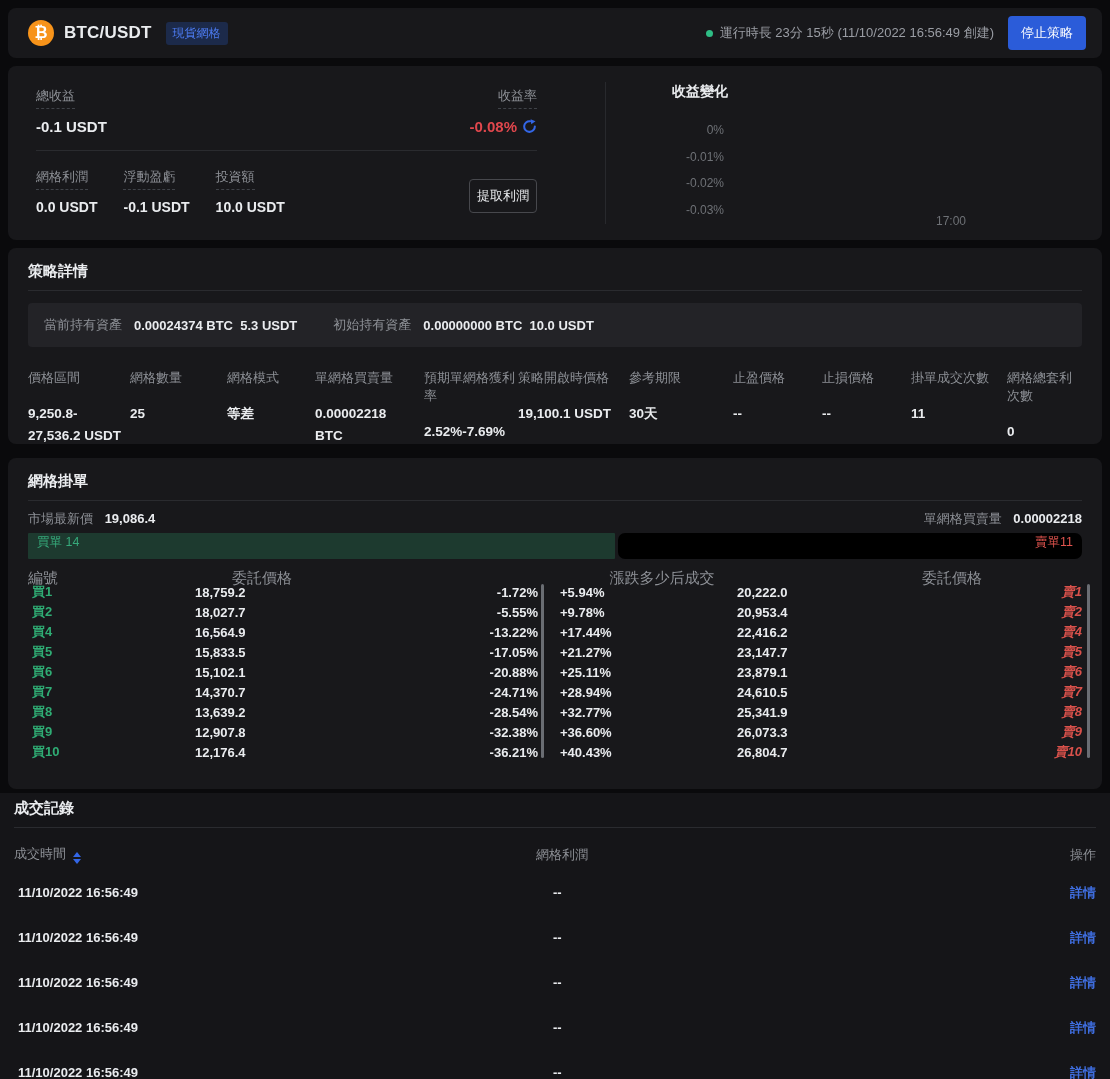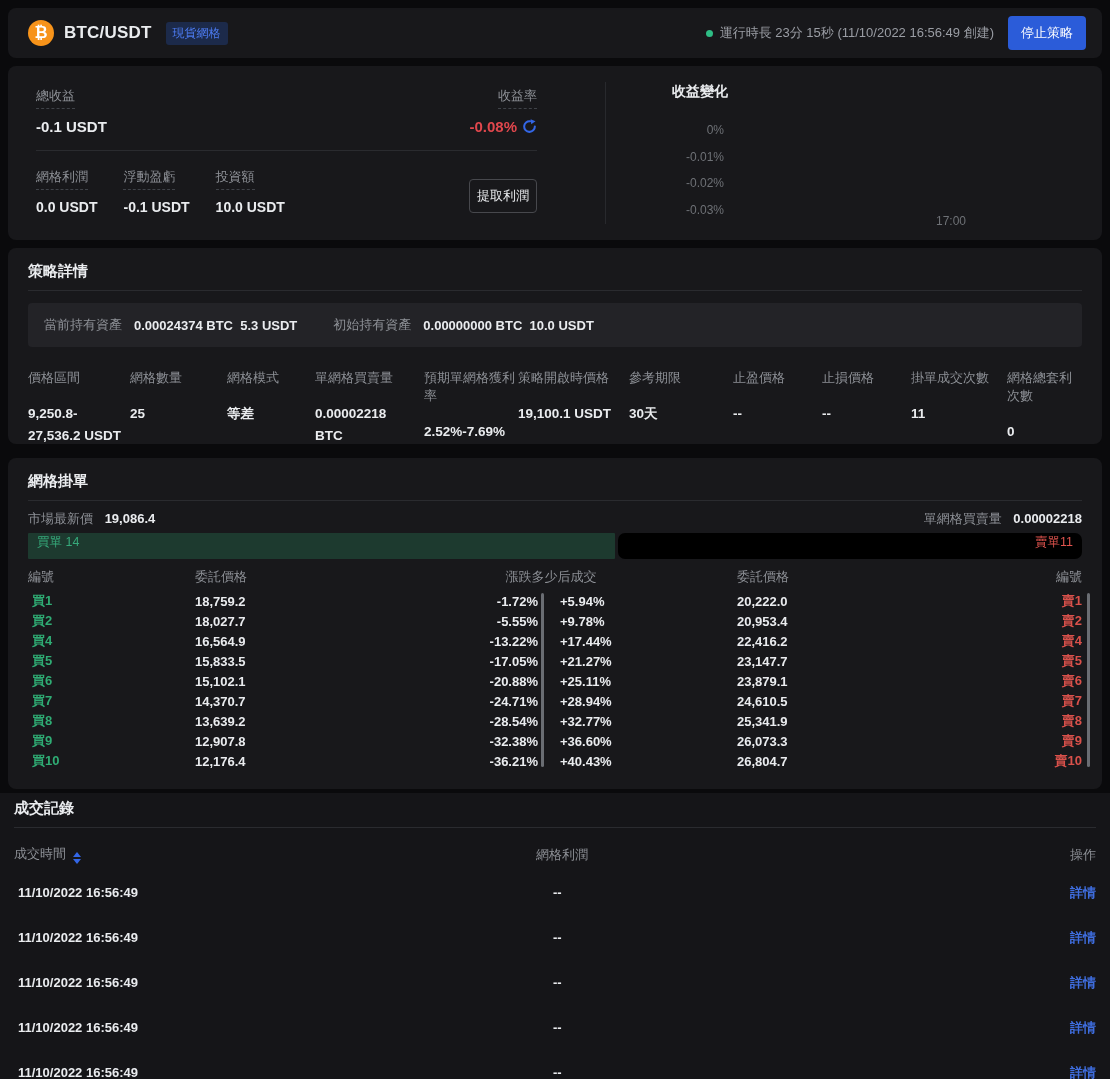--- a/index.html
+++ b/index.html
@@ -57,28 +57,28 @@
 
   
   .orders-panel { top:458px; height:331px; padding:14px 20px 0 20px; }
   .info-row { margin-top:9px; height:18px; display:flex; justify-content:space-between; font-size:13px; align-items:center; }
   .info-val { font-weight:bold; margin-left:8px; }
   .info-lbl { color:#8d9096; }
   .obar { margin-top:5px; height:26px; display:flex; gap:3px; font-size:12.5px; }
   .obar-buy { background:#1d3a2f; color:#36a97a; line-height:19px; padding-left:9px; border-radius:1px; }
   .obar-sell { flex:1; background:#000000; color:#e0544e; line-height:19px; text-align:right; padding-right:9px; border-radius:7px; }
   .ogrid { display:grid; grid-template-columns:167px 170px 173px 22px 177px 291px 1fr; align-items:center; }
-  .ohead { margin-top:9px; height:17px; font-size:13px; color:#8d9096; }
+  .ohead { height:17px; font-size:15px; color:#8d9096;gap:37px; }
   .ohead .span-mid { grid-column:3 / 6; text-align:center; }
   .orows { margin-top:6px; position:relative; }
   .o-row { height:20px; font-size:13px; }
   .cell-r { text-align:right; }
   .num { font-weight:bold; }
   .buy-id { color:#2fac74; font-weight:bold; padding-left:4px; }
-  .sell-id { color:#d9514b; font-weight:bold; text-align:right; }
+  .sell-id { color:#d9514b; font-weight:bold; text-align:right;font-style:italic; }
   .scrollbar { position:absolute; top:2px; bottom:4px; width:3px; background:#6a6d73; border-radius:2px; }
   .sb-left { left:513px; }
   .sb-right { right:-8px; }
 
   
   .records-panel { position:absolute; left:0; top:793px; width:1110px; height:286px;
     background:#151518; padding:6px 14px 0 14px; overflow:hidden; }
   .rgrid { display:grid; grid-template-columns:522px 1fr 120px; align-items:center; }
   .rhead { margin-top:17px; height:17px; font-size:13px; color:#8d9096; }
   .rhead .cell-r { text-align:right; }

